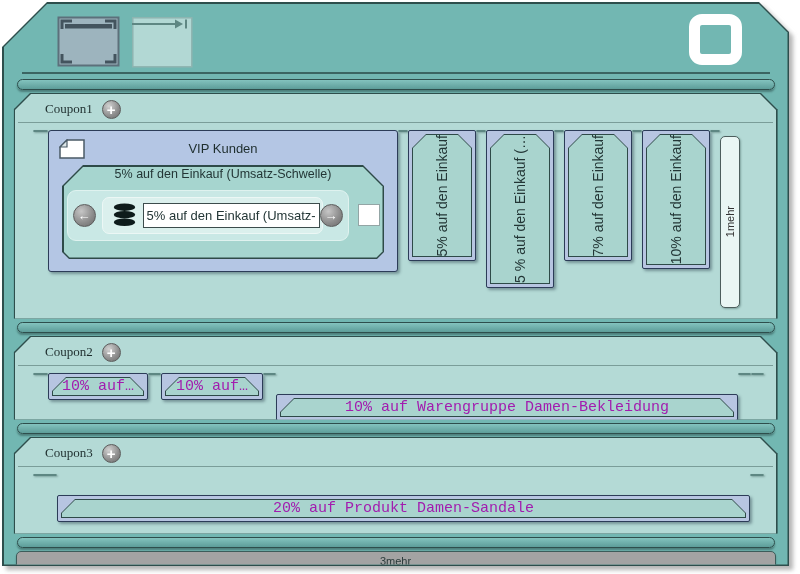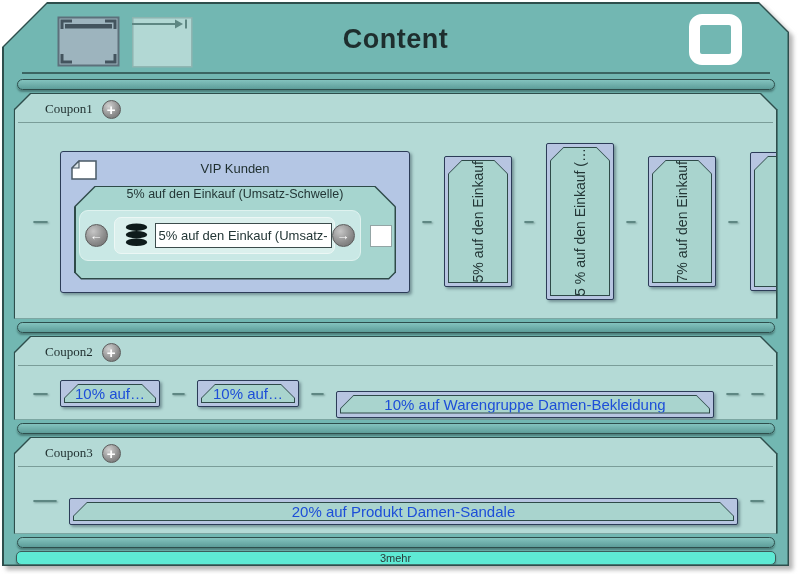--- a/index.html
+++ b/index.html
@@ -39,21 +39,21 @@
   .sec1 .sec-border, .sec1 { height: 226px; }
   .sec2 .sec-border, .sec2 { height: 84px; }
   .sec3 .sec-border, .sec3 { height: 97px; }
   .sec-head { display: flex; align-items: center; gap: 9px; padding: 6px 0 2px 30px; height: 26px; }
   .sec-label { font-size: 13px; color: #1e2e2e; font-family: Liberation Serif, serif; }
   .plus-btn { width: 19px; height: 19px; border-radius: 50%;
     background: radial-gradient(circle at 35% 30%, #d2d2d2, #8d8d8d 60%, #6c6c6c);
     border: 1px solid #5c5c5c; color: #ffffff; font-size: 15px; font-weight: bold;
     display: flex; align-items: center; justify-content: center; line-height: 1; cursor: pointer; }
   .sec-divider { height: 1px; background: rgba(50,82,79,0.45); margin: 2px 3px; }
-  .sec-row { display: flex; align-items: center; gap: 12px; padding: 5px 12px 9px 18px; height: calc(100% - 29px); }
+  .sec-row { display: flex; align-items: flex-start; gap: 0; padding: 5px 12px 9px 18px; height: calc(100% - 29px); }
 
   
   .strip { border-radius: 5px; background: #9cc5c0; border: 1.5px solid #5e8783;
     box-shadow: 1px 1px 2px rgba(30,60,58,0.35); flex: 0 0 auto; }
   .strip.w15 { width: 15px; } .strip.w10 { width: 10px; }
   .strip.w13 { width: 13px; } .strip.w24 { width: 24px; } .strip.w14 { width: 14px; }
 
   
   .vip-card { width: 350px; flex: 0 0 auto; background: #b4c6e4; border: 1.5px solid #2c3c58;
     border-radius: 3px; box-shadow: 2px 2px 3px rgba(25,45,60,0.4); display: flex; flex-direction: column; }
@@ -86,31 +86,31 @@
   
   .card { background: #b7c5e1; border: 1.5px solid #2c3c58; border-radius: 2px;
     box-shadow: 2px 2px 3px rgba(25,45,60,0.4); padding: 3px; display: flex; flex: 0 0 auto; }
   .card-in-border { flex: 1; background: #2e4a48; padding: 1px;
     clip-path: polygon(14px 0, calc(100% - 14px) 0, 100% 14px, 100% 100%, 0 100%, 0 14px); }
   .card-in { width: 100%; height: 100%; background: #a9d4ce;
     clip-path: polygon(13px 0, calc(100% - 13px) 0, 100% 13px, 100% 100%, 0 100%, 0 13px);
     display: flex; align-items: center; justify-content: center; overflow: hidden; }
   .vcard { width: 68px; }
   .vtext { writing-mode: vertical-rl; transform: rotate(180deg); font-size: 14px; color: #233636; }
-  .htext { font-size: 15px; color: #1d4ed8; white-space: nowrap; }
+  .htext { font-size: 15px; color: #a21caf; white-space: nowrap; font-family: Liberation Mono, monospace; }
   .card.wide { flex: 1 1 auto; margin-top: 21px; }
   .card.w100 { width: 100px; } .card.w102 { width: 102px; } .card.w104 { width: 104px; }
 
   .vmore { width: 20px; height: 172px; align-self: center; background: #e9f6f4;
     border: 1.5px solid #4c5e5d; border-radius: 5px; display: flex; align-items: center;
     justify-content: center; cursor: pointer; box-shadow: 1px 1px 2px rgba(30,60,58,0.35); }
   .vmore span { writing-mode: vertical-rl; transform: rotate(180deg); font-size: 11px; color: #333; }
 
   
-  .more-bar { height: 14px; margin: 1px 12px 0; background: #5eead4; border: 1.5px solid #3c5c5a;
+  .more-bar { height: 21px; margin: 1px 12px 0; background: #a3a3a3; border: 1.5px solid #3c5c5a;
     border-radius: 5px; display: flex; align-items: center; justify-content: center;
     font-size: 11px; color: #2a3a3a; cursor: pointer; box-shadow: 0 2px 2px rgba(30,60,58,0.4); }
 </style>
 </head>
 <body>
 
 <div class="stage">
   <div class="window-shadow">
     <div class="window-border">
       <div class="window">
@@ -120,21 +120,20 @@
             <rect x="1.5" y="1.5" width="60" height="48" fill="#9db4be" stroke="#5c707b" stroke-width="2"></rect>
             <rect x="8" y="8" width="47" height="4.5" fill="#43545e"></rect>
             <path d="M5 13 V5 H15 M48 5 H58 V13 M58 38 V46 H48 M15 46 H5 V38" fill="none" stroke="#43545e" stroke-width="3"></path>
           </svg>
           <svg class="icon-flow" width="61" height="51" viewBox="0 0 61 51">
             <rect x="0.8" y="0.8" width="59" height="49" fill="#b2d8d4" stroke="#8fb5b1" stroke-width="1.5"></rect>
             <path d="M0 7 H43" stroke="#5e8783" stroke-width="2" fill="none"></path>
             <path d="M43 2.5 L51 7 L43 11.5 Z" fill="#5e8783"></path>
             <path d="M54 2.5 V11.5" stroke="#5e8783" stroke-width="2"></path>
           </svg>
-          <h1 class="page-title">Content</h1>
           <div class="icon-stop"></div>
         </div>
         <div class="hdr-divider"></div>
 
         <div class="hbar first"></div>
 
         <div class="sec-border sec1">
           <div class="sec sec1">
             <div class="sec-head">
               <span class="sec-label">Coupon1</span>

